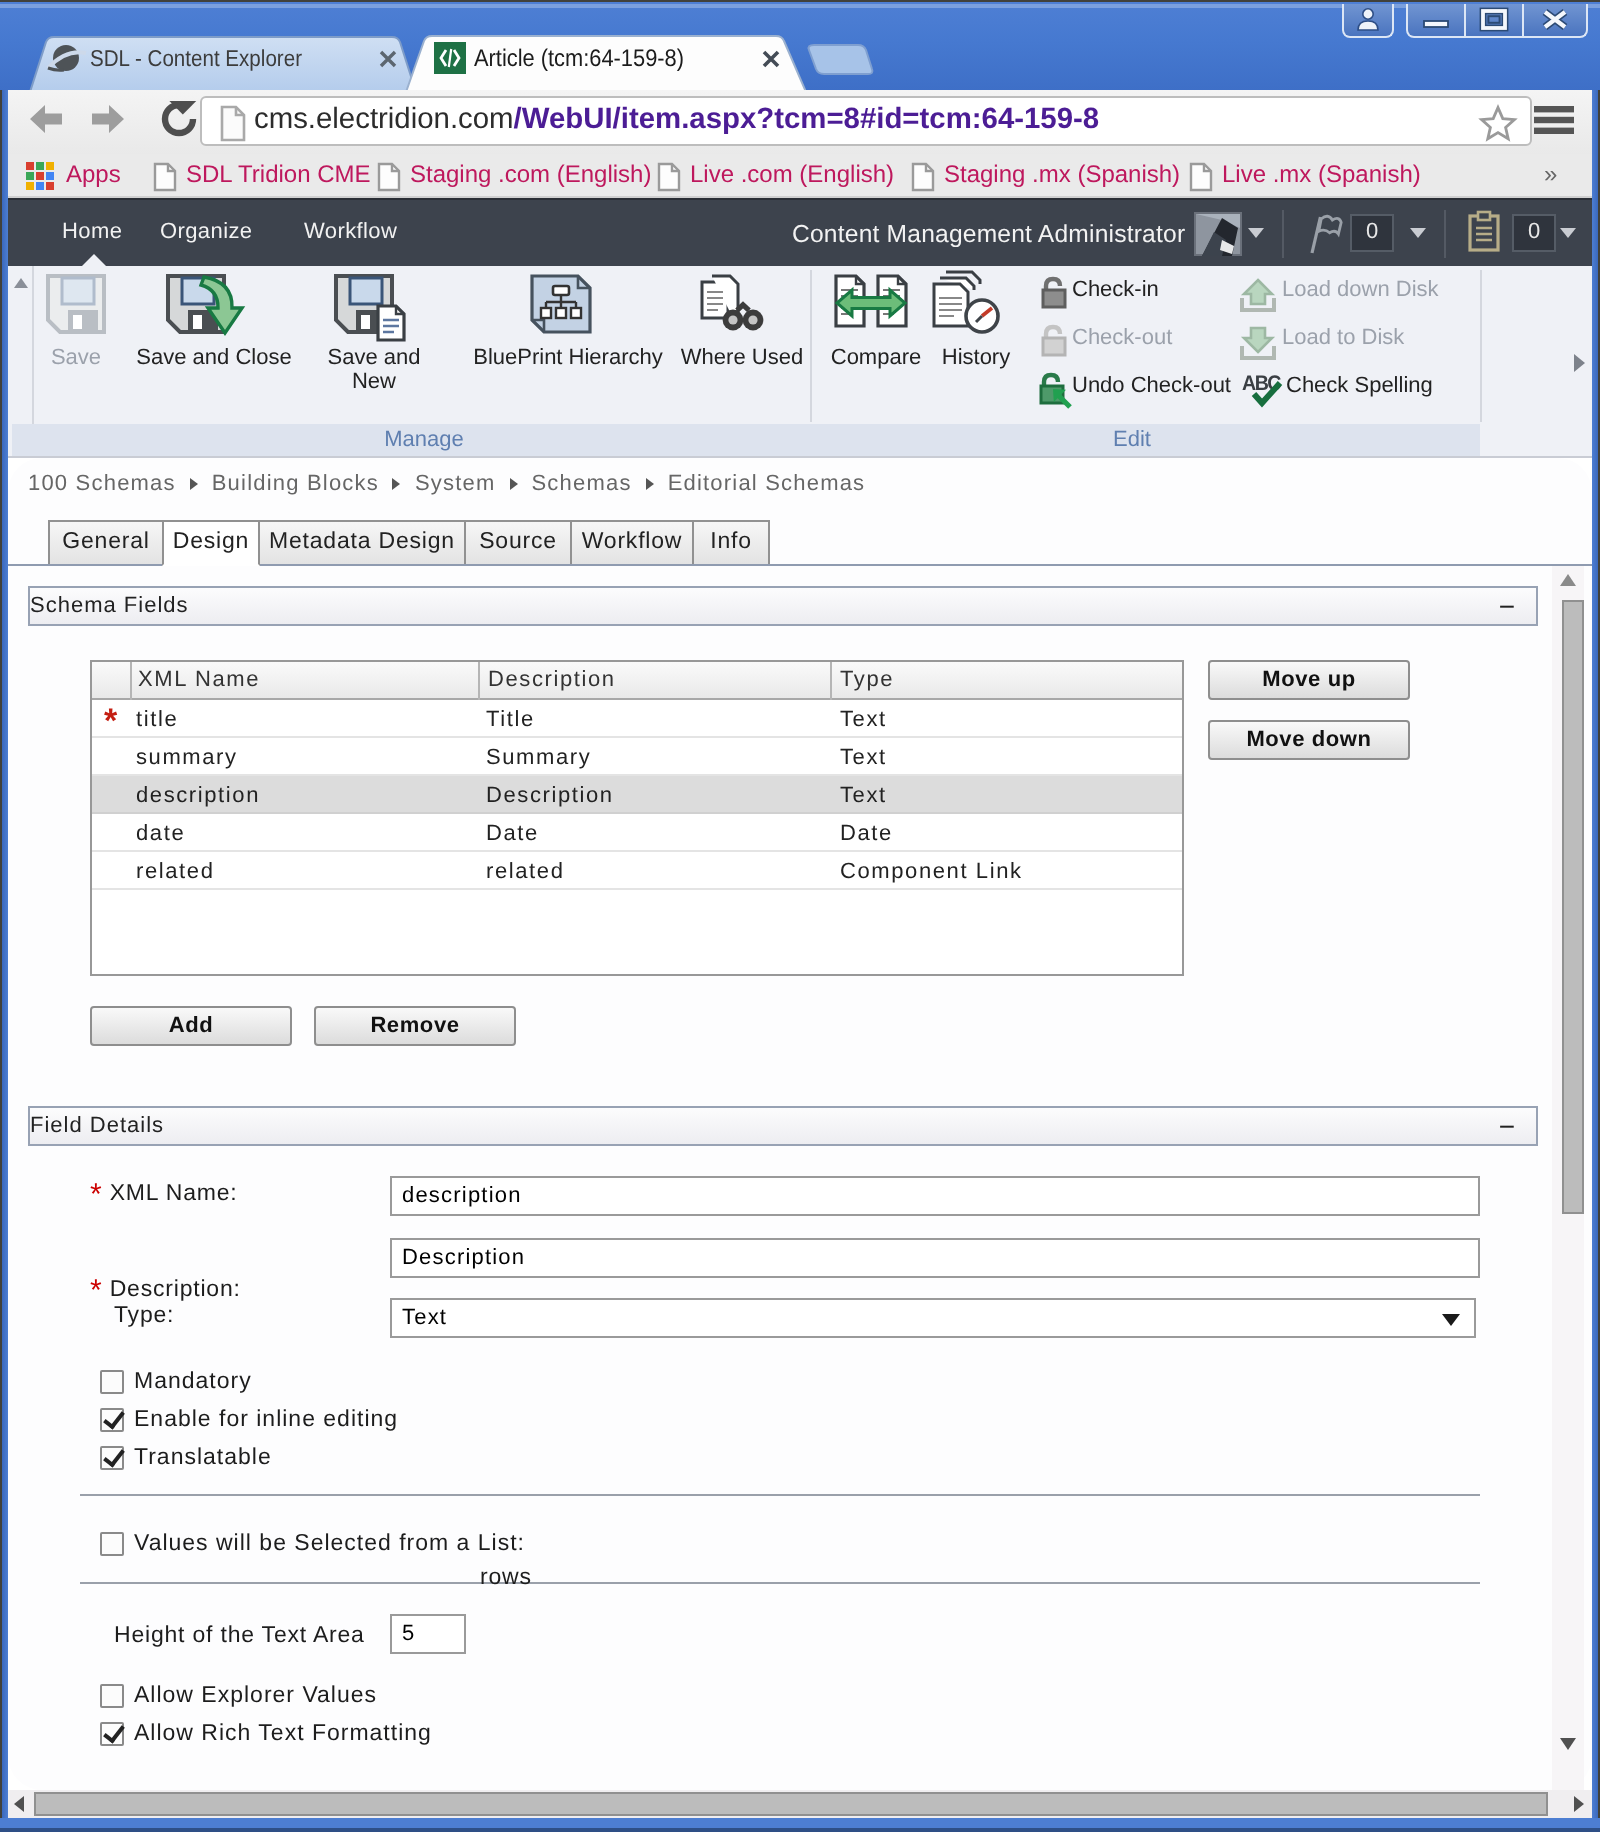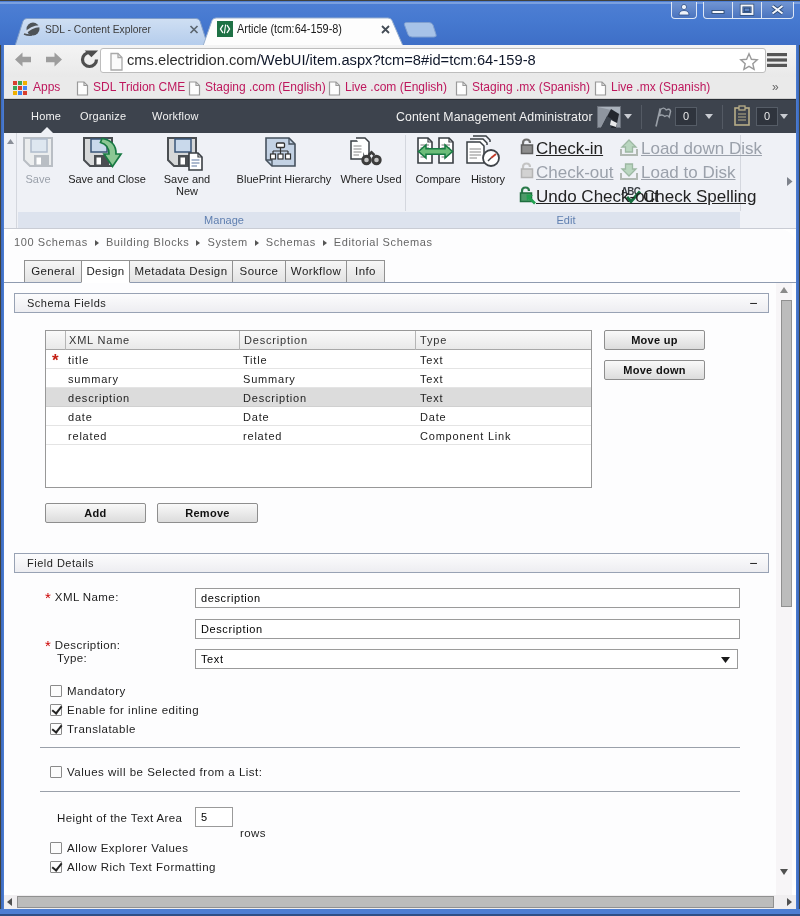--- a/index.html
+++ b/index.html
@@ -21,52 +21,52 @@
 #btn-max { left:732px; width:30px; }
 #btn-close { left:761px; width:33px; border-radius:0 0 4px 0; }
 #btn-min,#btn-max,#btn-close { border-left:1px solid #dce6f5; }
 
 
 #toolbar { left:4px; top:45px; width:792px; height:32px; background:linear-gradient(#f4f4f4,#e9e9e9); }
 #bookbar { left:4px; top:77px; width:792px; height:22px; background:#eaeaea; border-bottom:1px solid #d0d0d0; }
 .bk { position:absolute; top:3px; font-size:12px; color:#be185d; }
 #omnibox { position:absolute; left:96px; top:3px; width:666px; height:25px; background:#fff; border:1px solid #bdbdbd; border-radius:3px; }
 #urltext { position:absolute; left:26px; top:3px; font-size:14.7px; color:#2c2c2c; white-space:nowrap; }
-#urltext .gray { color:#0f172a; }
+#urltext .gray { color:#4c1d95;font-weight:bold; }
 
 
 #navbar { left:4px; top:99px; width:792px; height:34px; background:#3d434d; border-top:1px solid #2a2e35; }
 #navbar .menu { position:absolute; top:10px; font-size:11px; color:#f2f2f2; letter-spacing:0.2px; }
 #homenotch { position:absolute; left:36px; top:27px; width:0; height:0; border-left:7px solid transparent; border-right:7px solid transparent; border-bottom:7px solid #eff1f6; }
 .zerobox { position:absolute; top:7px; width:22px; height:19px; background:#2f343d; border:1px solid #555c66; color:#e8e8e8; font-size:11px; text-align:center; line-height:17px; }
 .ddarr { position:absolute; width:0; height:0; border-left:4px solid transparent; border-right:4px solid transparent; border-top:5px solid #c9ccd2; top:14px; }
 .vsep { position:absolute; top:5px; width:1px; height:24px; background:#545a64; }
 
 
 #ribbon { left:4px; top:133px; width:792px; height:96px; background:#eff1f6; border-bottom:1px solid #c9ccd4; }
 #ribbon .caption { position:absolute; top:79px; height:16px; background:#dde3ee; color:#5f7fb0; font-size:11px; text-align:center; line-height:16px; }
 #ribbon .gsep { position:absolute; top:2px; width:1px; height:76px; background:#d4d7de; }
 #ribbon .lstrip { position:absolute; left:0; top:0; width:13px; height:95px; border-right:1px solid #d4d7de; }
 #ribbon .iconlabel { position:absolute; font-size:11px; color:#222; text-align:center; white-space:nowrap; }
 
-#ribbon .smalllabel { position:absolute; font-size:17px; color:#222; white-space:nowrap;text-decoration:underline; }
+#ribbon .smalllabel { position:absolute; font-size:11px; color:#222; white-space:nowrap; }
 #ribbon .disabled { color:#9ba1ab !important; }
 
 
 #content { left:4px; top:229px; width:792px; height:666px; background:#fdfdfe;border-radius:17px; }
 #breadcrumb { position:absolute; left:10px; top:7px; font-size:11px; color:#666; letter-spacing:0.6px; }
 #breadcrumb .sep { display:inline-block; width:0; height:0; border-left:4px solid #555; border-top:3.5px solid transparent; border-bottom:3.5px solid transparent; margin:0 7px 0 7px; }
 
 
 .vtab { position:absolute; top:31px; height:23px; border:1px solid #919191; background:linear-gradient(#f6f6f6,#e3e3e3); font-size:11.5px; color:#222; text-align:center; letter-spacing:0.4px; line-height:21px; }
 .vtab.active { background:#fff; border-bottom:1px solid #fff; z-index:2; }
 #tabline { position:absolute; left:0; top:53px; width:792px; height:1px; background:#8f9bb0; }
 
 
-.phdr { position:absolute; left:10px; width:755px; height:20px; border:1px solid #98a2b4; background:linear-gradient(#fcfcfd,#ededf1); font-size:11px; color:#222; letter-spacing:0.5px; line-height:19px; padding-left:12px; }
+.phdr { position:absolute; left:10px; width:755px; height:20px; border:1px solid #98a2b4; background:linear-gradient(#fcfcfd,#ededf1); font-size:11px; color:#222; letter-spacing:0.5px; line-height:19px; }
 .phdr .minus { position:absolute; right:10px; top:0; font-size:14px; color:#222; }
 
 
 #ftable { position:absolute; left:41px; top:101px; width:547px; height:158px; border:1px solid #989898; background:#fff; }
 #ftable .hrow { position:absolute; left:0; top:0; width:545px; height:19px; background:linear-gradient(#fafafa,#e9e9e9); border-bottom:1px solid #a8a8a8; }
 #ftable .hcell { position:absolute; top:3px; font-size:11px; color:#333; letter-spacing:0.8px; }
 #ftable .vline { position:absolute; top:0; width:1px; height:19px; background:#b5b5b5; }
 #ftable .row { position:absolute; left:0; width:545px; height:19px; font-size:11px; color:#222; }
 #ftable .row.sel { background:#dcdcdc; }
 #ftable .c0 { position:absolute; left:6px; top:1px; color:#c41e12; font-size:17px; font-weight:bold; }
@@ -248,21 +248,21 @@
       <rect x="7" y="1" width="6" height="4" fill="#3d434d" stroke="#b7ad88" stroke-width="1.3"></rect>
       <path d="M 6,9 L 14,9 M 6,12 L 14,12 M 6,15 L 14,15" stroke="#b7ad88" stroke-width="1.2"></path>
     </svg>
     <div class="zerobox" style="left:752px">0</div>
     <div class="ddarr" style="left:776px"></div>
   </div>
   <div id="ribbon" class="abs">
     <div class="lstrip"><svg width="13" height="96">
           <path d="M 3,11 L 10,11 L 6.5,6 Z" fill="#8a8f98"></path>
         </svg></div>
-    <div class="caption" style="left:14px;width:400px;text-indent:12px">Manage</div>
+    <div class="caption" style="left:2px;width:400px;text-indent:12px">Manage</div>
     <div class="caption" style="left:401px;width:322px">Edit</div>
     <div class="gsep" style="left:401px"></div>
     <div class="caption" style="left:723px;width:13px"></div>
       <div class="gsep" style="left:736px"></div>
     <svg width="792" height="96" viewBox="0 0 792 96" style="position:absolute;left:0;top:0">
       <defs>
         <g id="floppy">
           <path d="M 1,1 L 29,1 L 29,29 L 7,29 L 1,23 Z" fill="#d6d8d9" stroke="#4a4e52" stroke-width="2"></path>
           <rect x="8" y="2" width="16" height="13" fill="#c9d9eb" stroke="#3a5578" stroke-width="1.5"></rect>
           <path d="M 11,18 L 26,18 L 26,28 L 11,28 Z" fill="#4a4e52"></path>
@@ -461,21 +461,21 @@
     <div class="cb checked" style="left:46px;top:494px"></div>
       <div class="cblabel" style="left:63px;top:494px">Translatable</div>
 
     <div class="fhr" style="top:518px"></div>
     <div class="cb" style="left:46px;top:537px"></div>
       <div class="cblabel" style="left:63px;top:537px">Values will be Selected from a List:</div>
     <div class="fhr" style="top:562px"></div>
 
     <div class="flabel" style="left:53px;top:583px">Height of the Text Area</div>
     <div class="finput" style="left:191px;top:578px;width:38px">5</div>
-    <div class="flabel" style="left:236px;top:598px">rows</div>
+    <div class="flabel" style="left:236px;top:554px">rows</div>
 
     <div class="cb" style="left:46px;top:613px"></div>
       <div class="cblabel" style="left:63px;top:613px">Allow Explorer Values</div>
     <div class="cb checked" style="left:46px;top:632px"></div>
       <div class="cblabel" style="left:63px;top:632px">Allow Rich Text Formatting</div>
   </div>
   <div id="vscroll">
       <svg width="16" height="612" viewBox="0 0 16 612" style="position:absolute;left:0;top:0">
       <path d="M 4,10 L 12,10 L 8,4 Z" fill="#8a8a8a"></path>
       <path d="M 4,586 L 12,586 L 8,592 Z" fill="#505050"></path>

